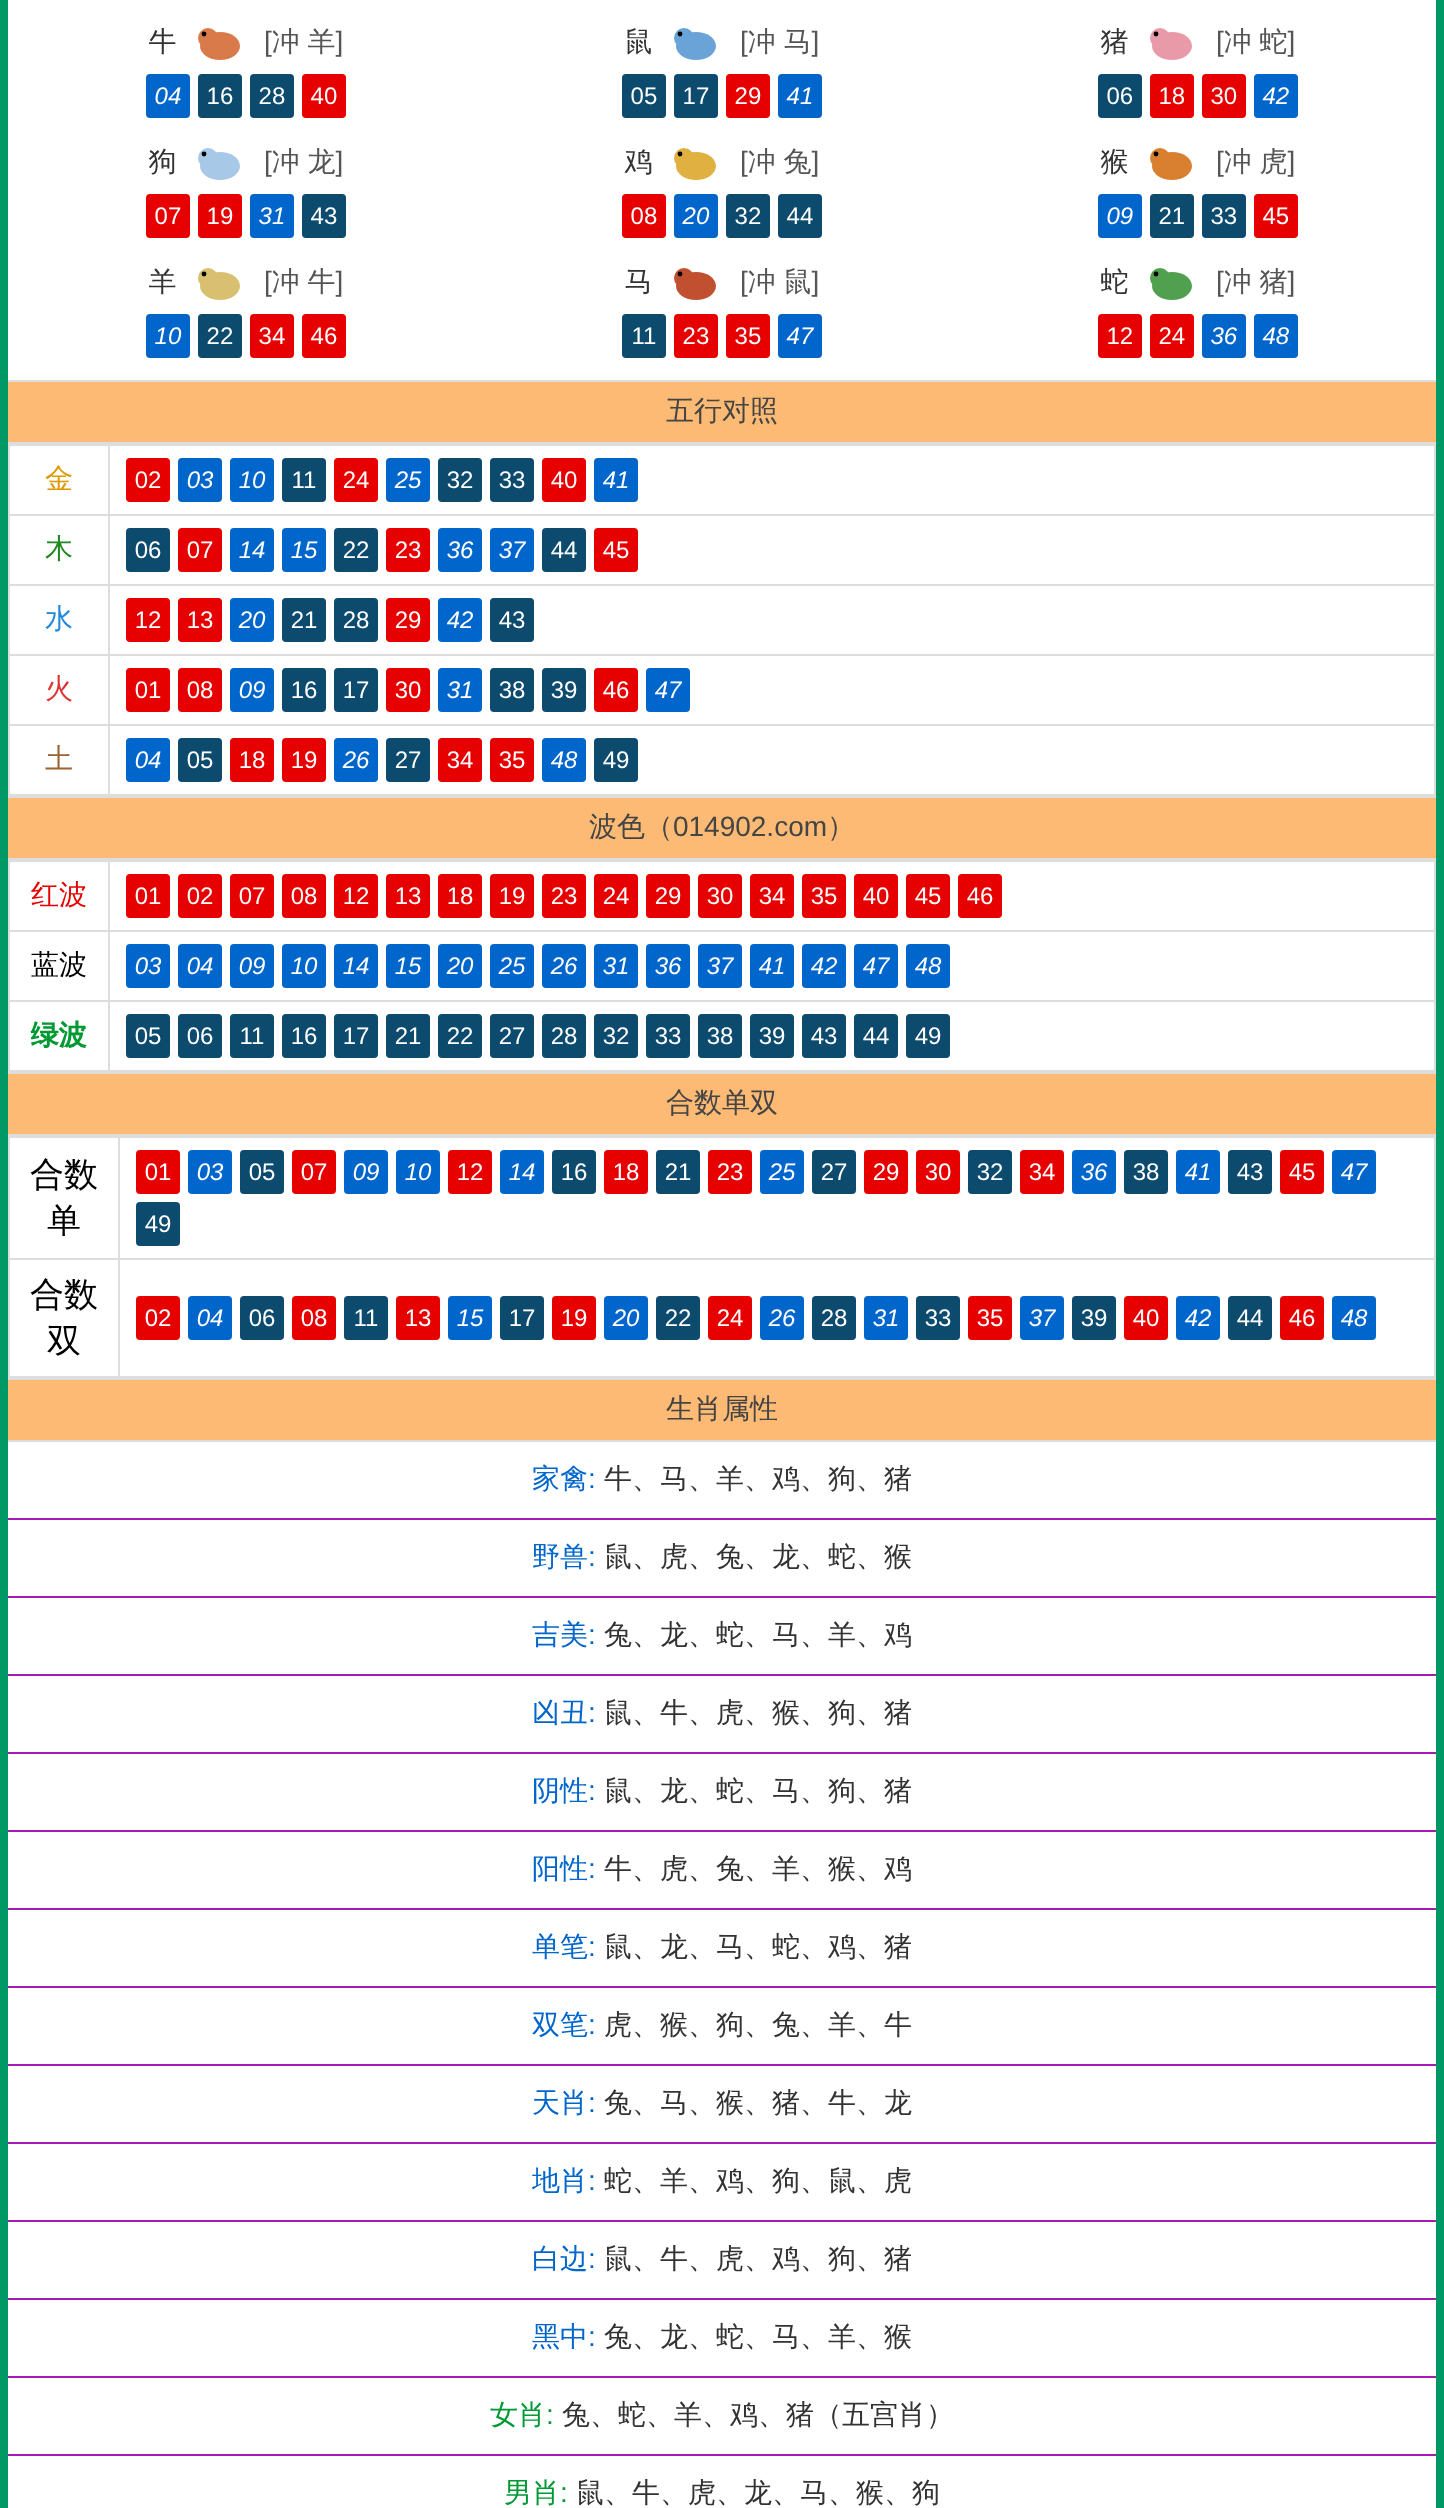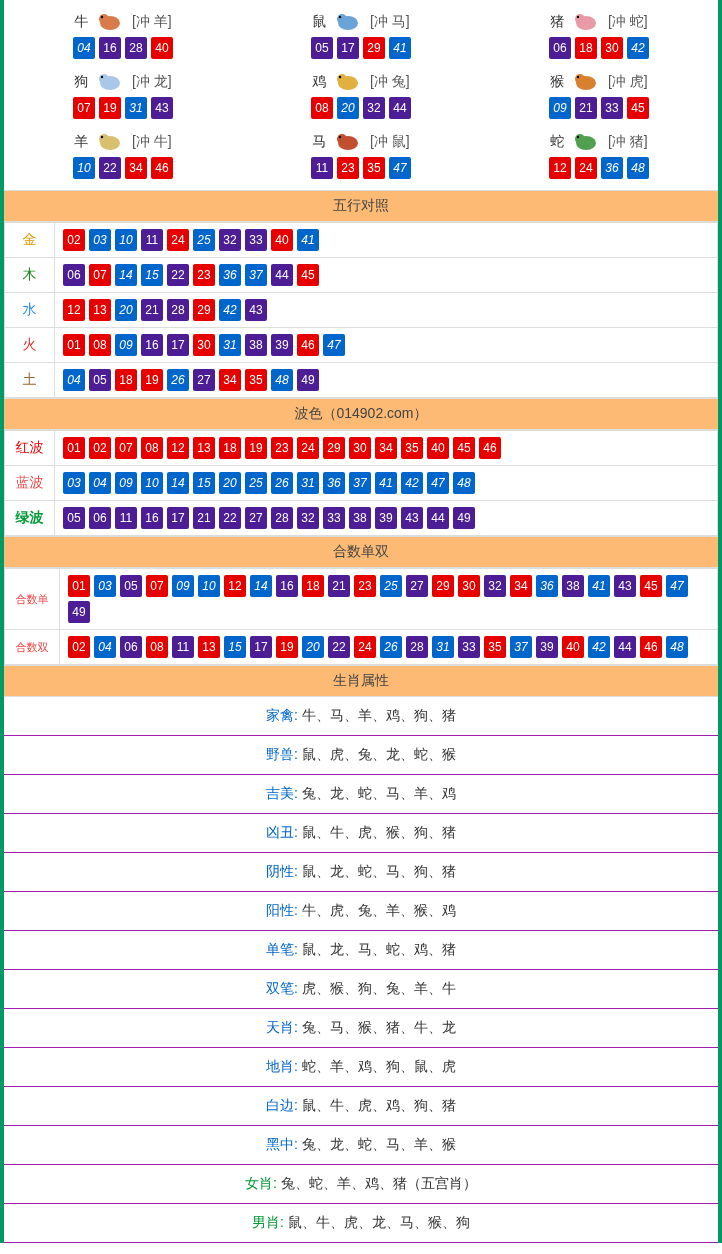--- a/index.html
+++ b/index.html
@@ -8,34 +8,34 @@
 .zodiac-grid { display: flex; flex-wrap: wrap; padding: 5px 0; }
 .zodiac-cell { width: 33.33%; text-align: center; padding: 6px 0; }
 .zodiac-title { margin-bottom: 4px; }
 .zn { font-size: 14px; color: #333; }
 .zi { display: inline-block; width: 32px; height: 22px; vertical-align: middle; margin: 0 2px; }
 .ch { color: #555; }
 .nums { display: flex; justify-content: center; gap: 4px; }
 .ball { display: inline-block; width: 22px; height: 22px; line-height: 22px; text-align: center; color: #fff; font-size: 12px; border-radius: 2px; }
 .r { background: #e60000; }
 .b { background: #0066cc; font-style: italic; }
-.g { background: #4c1d95; }
+.g { background: #0c4a6e; }
 
 table { width: 100%; border-collapse: collapse; }
 td { border: 1px solid #ddd; padding: 6px 8px; vertical-align: middle; }
 .section-head { text-align: center; background: #fdba74; color: #444; font-size: 14px; padding: 6px; border: 1px solid #ddd; border-left: none; border-right: none; }
 .lbl { width: 50px; text-align: center; font-size: 14px; }
-.lbl2 { width: 55px; text-align: center; font-size: 11px; }
+.lbl2 { width: 55px; text-align: center; font-size: 17px; }
 .gold { color: #dd9900; }
 .wood { color: #228822; }
 .water { color: #2288dd; }
 .fire { color: #dd3333; }
 .earth { color: #996633; }
 .redt { color: #e60000; }
-.bluet { color: #ef4444; }
+.bluet { color: #000000; }
 .greent { color: #009933; font-weight: bold; }
 .ball-row { display: flex; flex-wrap: wrap; gap: 4px; }
 
 .attr-row { text-align: center; padding: 10px 6px; border-bottom: 1px solid #a21caf; color: #333; }
 .attr-key { color: #0066cc; margin-right: 4px; }
 .attr-key.gr { color: #009933; }
 
 
 .zi svg { width: 100%; height: 100%; }
 </style>

